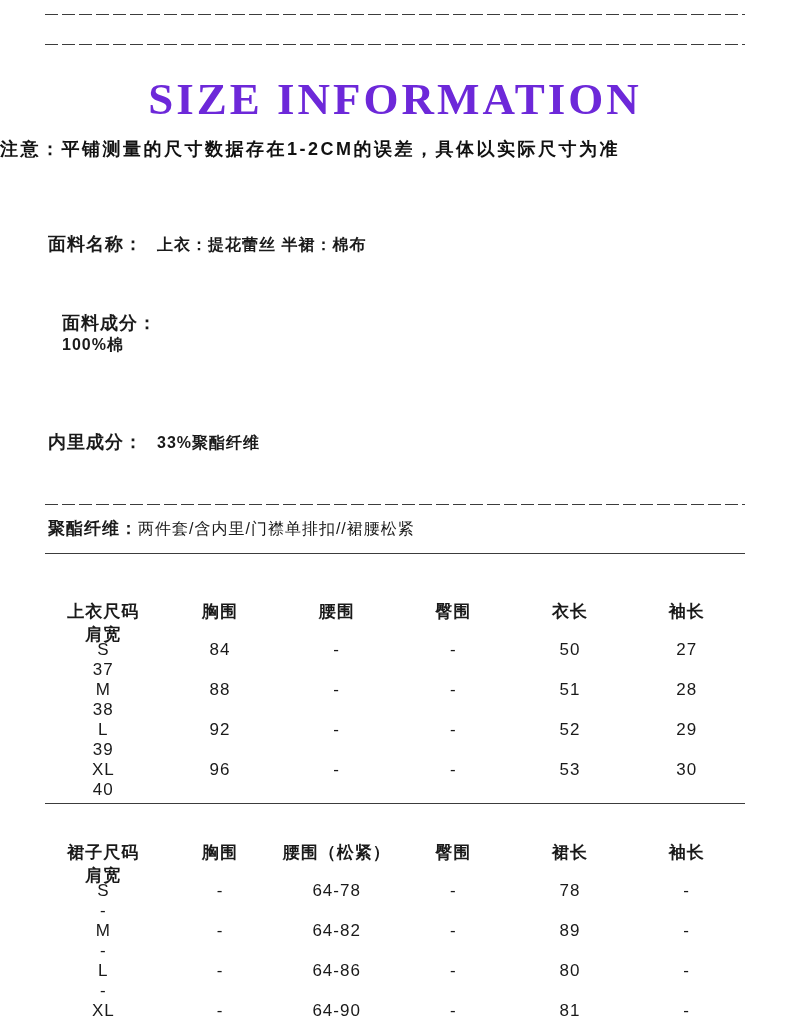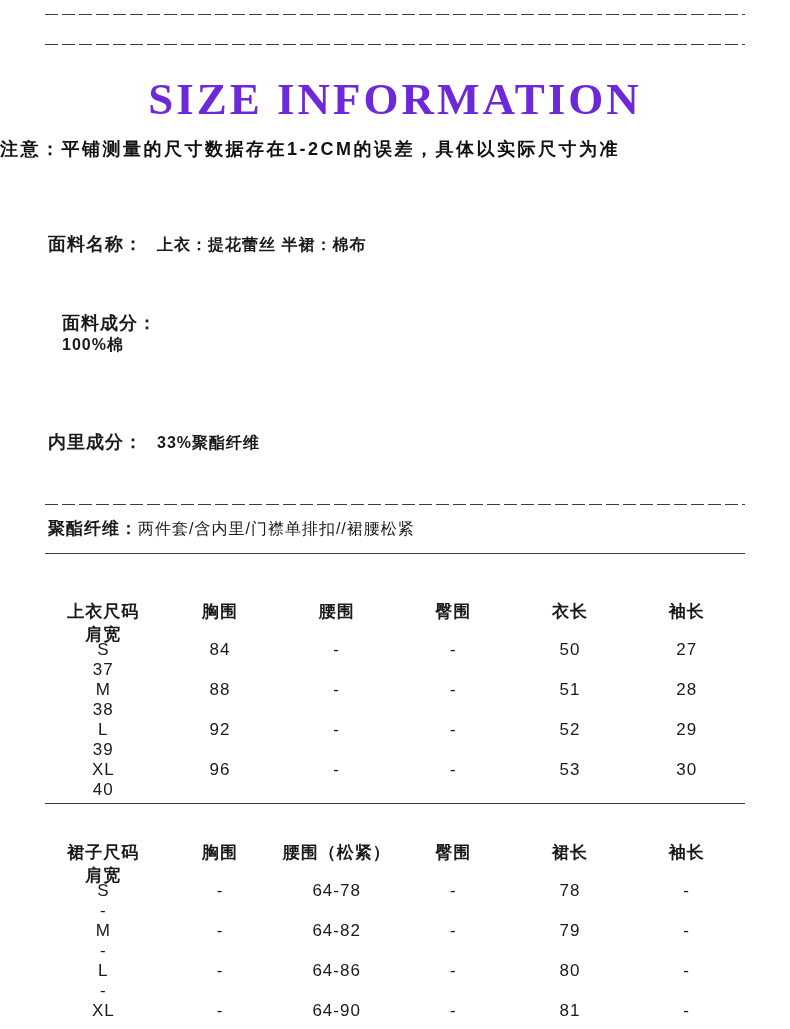--- a/index.html
+++ b/index.html
@@ -191,21 +191,21 @@
         <div class="tcell">-</div>
         <div class="tcell">78</div>
         <div class="tcell">-</div>
         <div class="tcell">-</div>
       </div>
       <div class="trow">
         <div class="tcell">M</div>
         <div class="tcell">-</div>
         <div class="tcell">64-82</div>
         <div class="tcell">-</div>
-        <div class="tcell">79</div>
+        <div class="tcell">89</div>
         <div class="tcell">-</div>
         <div class="tcell">-</div>
       </div>
       <div class="trow">
         <div class="tcell">L</div>
         <div class="tcell">-</div>
         <div class="tcell">64-86</div>
         <div class="tcell">-</div>
         <div class="tcell">80</div>
         <div class="tcell">-</div>

